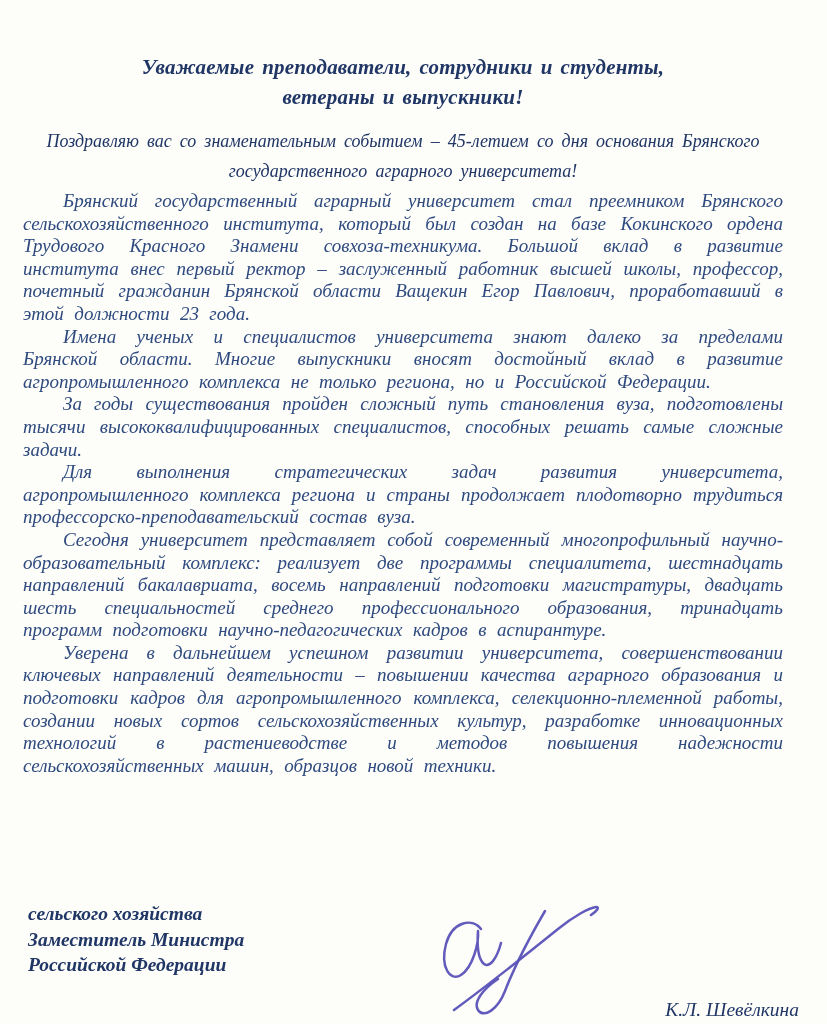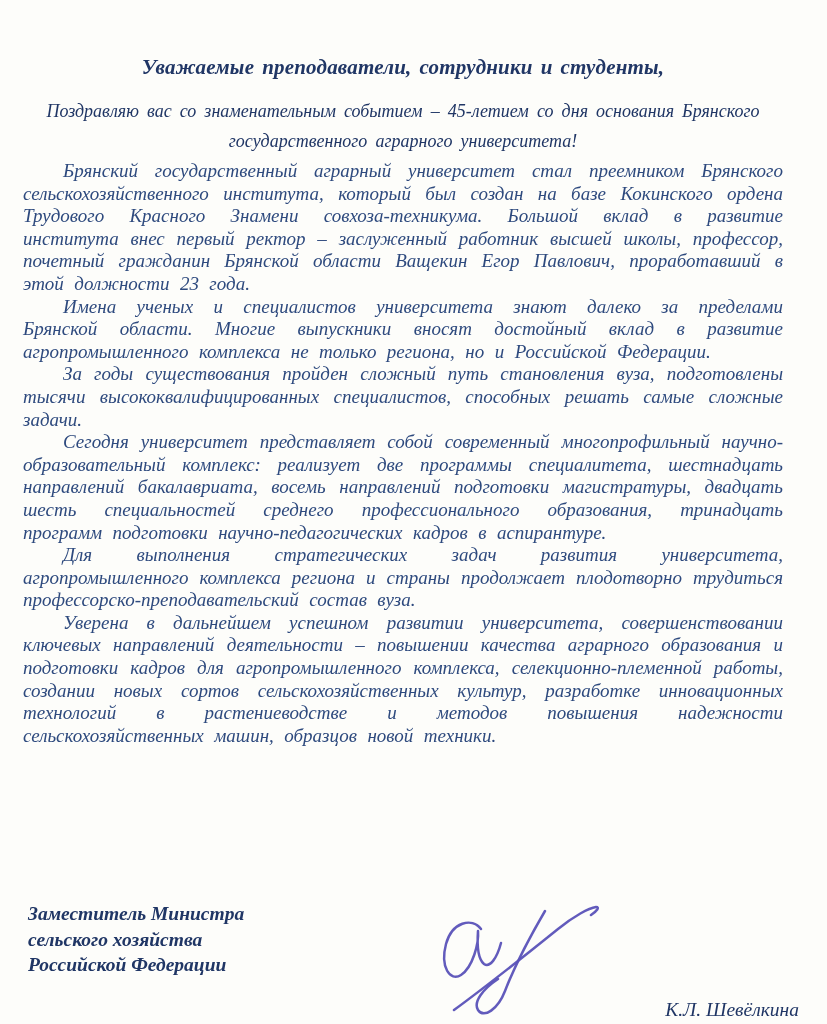--- a/index.html
+++ b/index.html
@@ -96,36 +96,37 @@
     opacity: 0.95;
   }
 </style>
 </head>
 <body>
 
 <div class="page">
 
   <div class="heading">
     <div>Уважаемые преподаватели, сотрудники и студенты,</div>
+    <div>ветераны и выпускники!</div>
   </div>
 
   <p class="intro">Поздравляю вас со знаменательным событием – 45-летием со дня основания Брянского государственного аграрного университета!</p>
 
   <div class="body-text">
     <p>Брянский государственный аграрный университет стал преемником Брянского сельскохозяйственного института, который был создан на базе Кокинского ордена Трудового Красного Знамени совхоза-техникума. Большой вклад в развитие института внес первый ректор – заслуженный работник высшей школы, профессор, почетный гражданин Брянской области Ващекин Егор Павлович, проработавший в этой должности 23 года.</p>
     <p>Имена ученых и специалистов университета знают далеко за пределами Брянской области. Многие выпускники вносят достойный вклад в развитие агропромышленного комплекса не только региона, но и Российской Федерации.</p>
     <p>За годы существования пройден сложный путь становления вуза, подготовлены тысячи высококвалифицированных специалистов, способных решать самые сложные задачи.</p>
+    <p>Для выполнения стратегических задач развития университета, агропромышленного комплекса региона и страны продолжает плодотворно трудиться профессорско-преподавательский состав вуза.</p>
     <p>Сегодня университет представляет собой современный многопрофильный научно-образовательный комплекс: реализует две программы специалитета, шестнадцать направлений бакалавриата, восемь направлений подготовки магистратуры, двадцать шесть специальностей среднего профессионального образования, тринадцать программ подготовки научно-педагогических кадров в аспирантуре.</p>
-    <p>Для выполнения стратегических задач развития университета, агропромышленного комплекса региона и страны продолжает плодотворно трудиться профессорско-преподавательский состав вуза.</p>
     <p>Уверена в дальнейшем успешном развитии университета, совершенствовании ключевых направлений деятельности – повышении качества аграрного образования и подготовки кадров для агропромышленного комплекса, селекционно-племенной работы, создании новых сортов сельскохозяйственных культур, разработке инновационных технологий в растениеводстве и методов повышения надежности сельскохозяйственных машин, образцов новой техники.</p>
   </div>
 
   <div class="sign-title">
+    <div>сельского хозяйства</div>
     <div>Заместитель Министра</div>
-    <div>сельского хозяйства</div>
     <div>Российской Федерации</div>
   </div>
 
   <div class="signature-wrap">
     <svg viewBox="0 0 240 154" aria-hidden="true">
       <path d="M 83,61 C 74,49 54,54 48,76 C 42,99 52,114 63,107 C 75,99 81,75 80,63 C 79,77 80,91 86,96 C 92,100 99,90 103,75"></path>
       <path d="M 147,43 C 133,67 117,97 107,123 C 100,141 86,151 80,142 C 75,134 85,121 100,111"></path>
       <path d="M 56,142 C 82,123 124,90 160,61 C 176,48 191,40 198,39 C 202,39 199,43 193,47"></path>
     </svg>
   </div>

